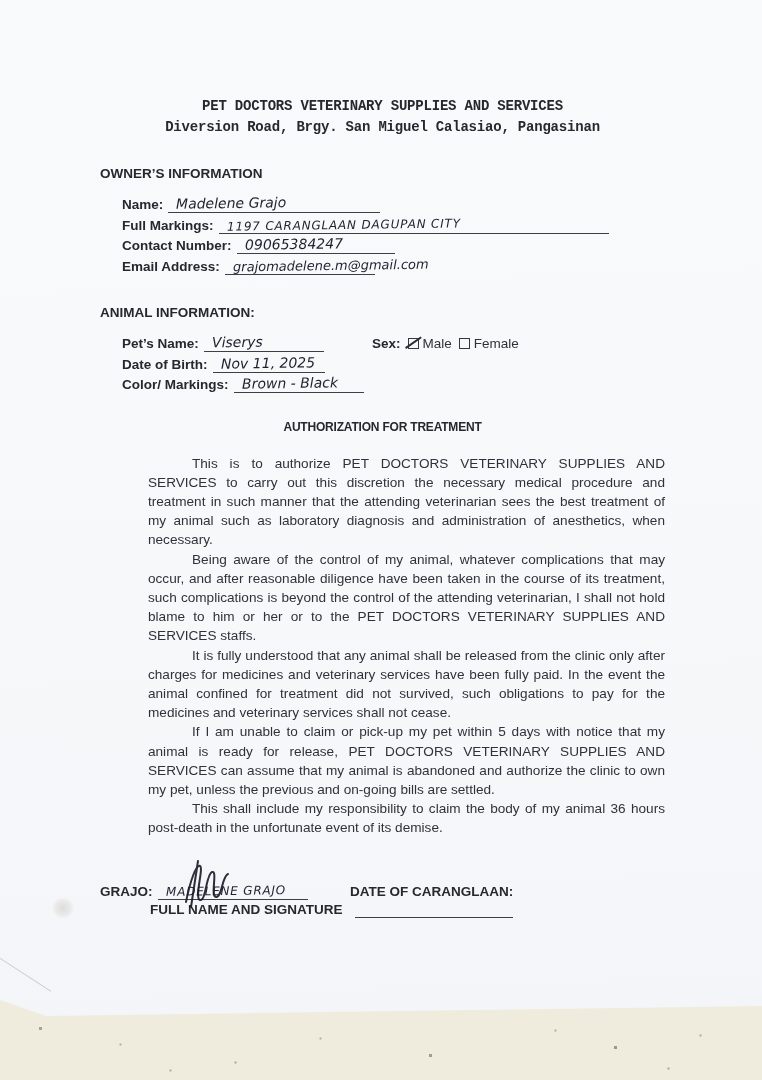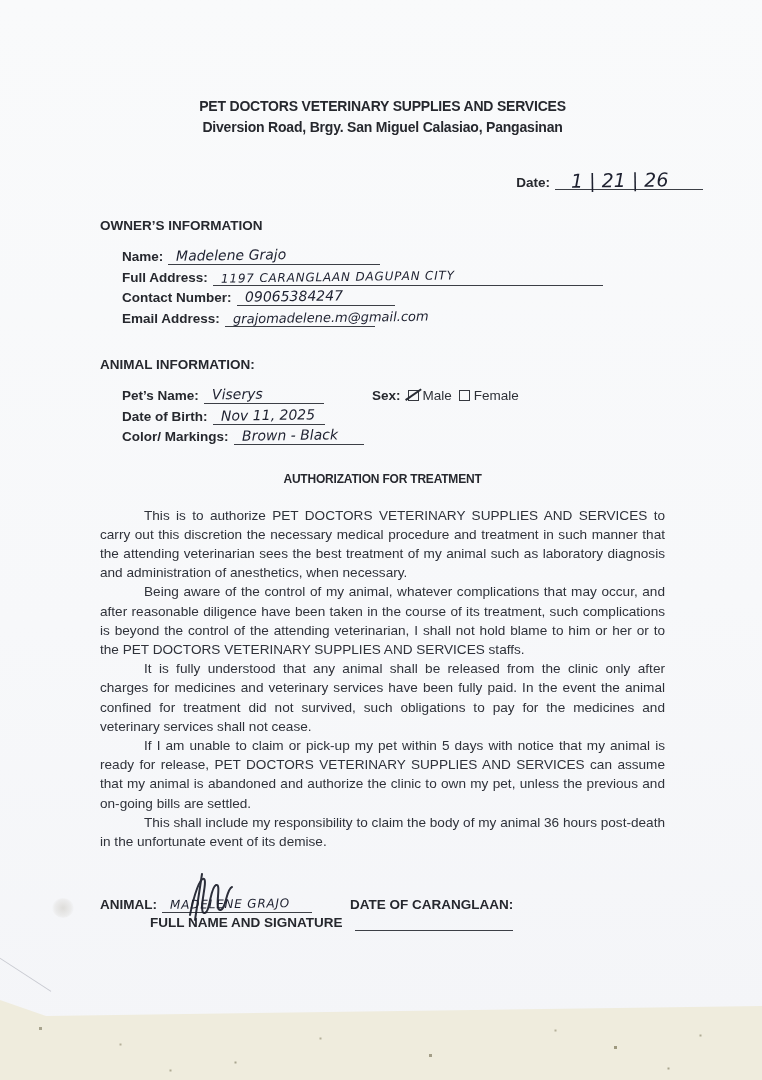--- a/index.html
+++ b/index.html
@@ -9,21 +9,21 @@
     font-family:"Liberation Sans",sans-serif;
   }
   .paper{
     position:absolute;left:0;top:0;width:762px;height:1019px;
     background:linear-gradient(178deg,#f9fafb 0%,#f7f8fa 60%,#f4f5f8 100%);
     clip-path:polygon(0 0,762px 0,762px 1006px,46px 1016px,0 1000px);
     color:#2e3138;
   }
   .content{position:absolute;left:100px;top:0;width:565px;}
   
-  .hdr{margin-top:96px;text-align:center;font-weight:bold;font-size:14px;line-height:21px;color:#26282e;letter-spacing:-0.2px;}
+  .hdr{margin-top:96px;text-align:center;font-weight:bold;font-size:14px;line-height:21px;color:#26282e;letter-spacing:-0.2px;font-family:Liberation Mono, monospace;}
   
   .lbl{font-weight:bold;font-size:13.5px;color:#26282e;white-space:nowrap;}
   .fill{display:inline-block;border-bottom:1.5px solid #3c3f46;height:15px;vertical-align:bottom;margin-left:5px;position:relative;}
   .hand{
     font-family:"DejaVu Sans",sans-serif;font-style:italic;color:#1e2130;
     display:inline-block;white-space:nowrap;transform:rotate(-0.8deg);
     position:absolute;left:8px;bottom:1px;font-size:14px;
   }
   .hand.caps{font-size:12px;letter-spacing:0.8px;}
   
@@ -38,21 +38,21 @@
   
   .cbwrap{display:inline-block;position:relative;margin:0 4px 0 7px;}
   .cb{display:inline-block;width:9px;height:9px;border:1.4px solid #35383f;vertical-align:-1px;}
   .cbwrap.checked::after{
     content:"";position:absolute;left:-2px;bottom:3px;width:19px;height:1.7px;
     background:#2a2d35;transform:rotate(-35deg);transform-origin:left bottom;
   }
   .cbtext{font-size:13.5px;color:#2e3138;}
   
   .auth-title{text-align:center;font-weight:bold;font-size:12px;color:#26282e;margin-top:24px;letter-spacing:-0.2px;}
-  .body-text{margin-top:20px;font-size:13.6px;line-height:19.2px;color:#2f323a;}
+  .body-text{margin-top:20px;font-size:13.6px;line-height:19.2px;color:#2f323a;margin-left:48px;}
   .body-text p{margin:0;text-indent:44px;text-align:justify;}
   
   .sig-row{margin-top:44px;position:relative;height:40px;}
   .sig-left{position:absolute;left:0;top:0;}
   .sig-left .fill{width:150px;}
   .sig-caption{font-weight:bold;font-size:13.5px;color:#26282e;margin-left:50px;margin-top:2px;}
   .sig-right{position:absolute;left:250px;top:0;}
   .sig-right .fill{width:158px;}
   .scribble{position:absolute;left:14px;top:-26px;pointer-events:none;}
   
@@ -70,34 +70,28 @@
 <body>
 
 <div class="paper">
   <div class="content">
 
     <div class="hdr">
       <div>PET DOCTORS VETERINARY SUPPLIES AND SERVICES</div>
       <div>Diversion Road, Brgy. San Miguel Calasiao, Pangasinan</div>
     </div>
 
-    <div class="date-row">
-      <span class="lbl">Date:</span>
-      <span class="fill">
-        <span class="hand">1 | 21 | 26</span>
-      </span>
-    </div>
 
     <div class="sec-title">OWNER’S INFORMATION</div>
     <div class="fields">
       <div class="frow">
         <span class="lbl">Name:</span><span class="fill" style="width:212px"><span class="hand">Madelene Grajo</span></span>
       </div>
       <div class="frow">
-        <span class="lbl">Full Address:</span><span class="fill" style="width:390px"><span class="hand caps">1197 CARANGLAAN DAGUPAN CITY</span></span>
+        <span class="lbl">Full Markings:</span><span class="fill" style="width:390px"><span class="hand caps">1197 CARANGLAAN DAGUPAN CITY</span></span>
       </div>
       <div class="frow">
         <span class="lbl">Contact Number:</span><span class="fill" style="width:158px"><span class="hand">09065384247</span></span>
       </div>
       <div class="frow">
         <span class="lbl">Email Address:</span><span class="fill" style="width:150px"><span class="hand" style="font-size:13px">grajomadelene.m@gmail.com</span></span>
       </div>
     </div>
 
     <div class="sec-title">ANIMAL INFORMATION:</div>
@@ -121,21 +115,21 @@
     <div class="body-text">
       <p>This is to authorize PET DOCTORS VETERINARY SUPPLIES AND SERVICES to carry out this discretion the necessary medical procedure and treatment in such manner that the attending veterinarian sees the best treatment of my animal such as laboratory diagnosis and administration of anesthetics, when necessary.</p>
       <p>Being aware of the control of my animal, whatever complications that may occur, and after reasonable diligence have been taken in the course of its treatment, such complications is beyond the control of the attending veterinarian, I shall not hold blame to him or her or to the PET DOCTORS VETERINARY SUPPLIES AND SERVICES staffs.</p>
       <p>It is fully understood that any animal shall be released from the clinic only after charges for medicines and veterinary services have been fully paid. In the event the animal confined for treatment did not survived, such obligations to pay for the medicines and veterinary services shall not cease.</p>
       <p>If I am unable to claim or pick-up my pet within 5 days with notice that my animal is ready for release, PET DOCTORS VETERINARY SUPPLIES AND SERVICES can assume that my animal is abandoned and authorize the clinic to own my pet, unless the previous and on-going bills are settled.</p>
       <p>This shall include my responsibility to claim the body of my animal 36 hours post-death in the unfortunate event of its demise.</p>
     </div>
 
     <div class="sig-row">
       <div class="sig-left">
-        <span class="lbl">ANIMAL:</span><span class="fill" style="width:150px">
+        <span class="lbl">GRAJO:</span><span class="fill" style="width:150px">
           <span class="hand caps">MADELENE GRAJO</span>
           <svg class="scribble" width="84" height="52" viewBox="0 0 84 52">
             <g fill="none" stroke="#1c1f2b" stroke-width="2" stroke-linecap="round" opacity="0.92">
               <path d="M14 44 C 18 24, 24 6, 28 8 C 32 10, 22 40, 28 42 C 34 44, 34 16, 40 14 C 46 12, 38 38, 44 39 C 50 40, 50 18, 56 16"></path>
               <path d="M26 3 L 19 49"></path>
             </g>
           </svg>
         </span>
         <div class="sig-caption">FULL NAME AND SIGNATURE</div>
       </div>

